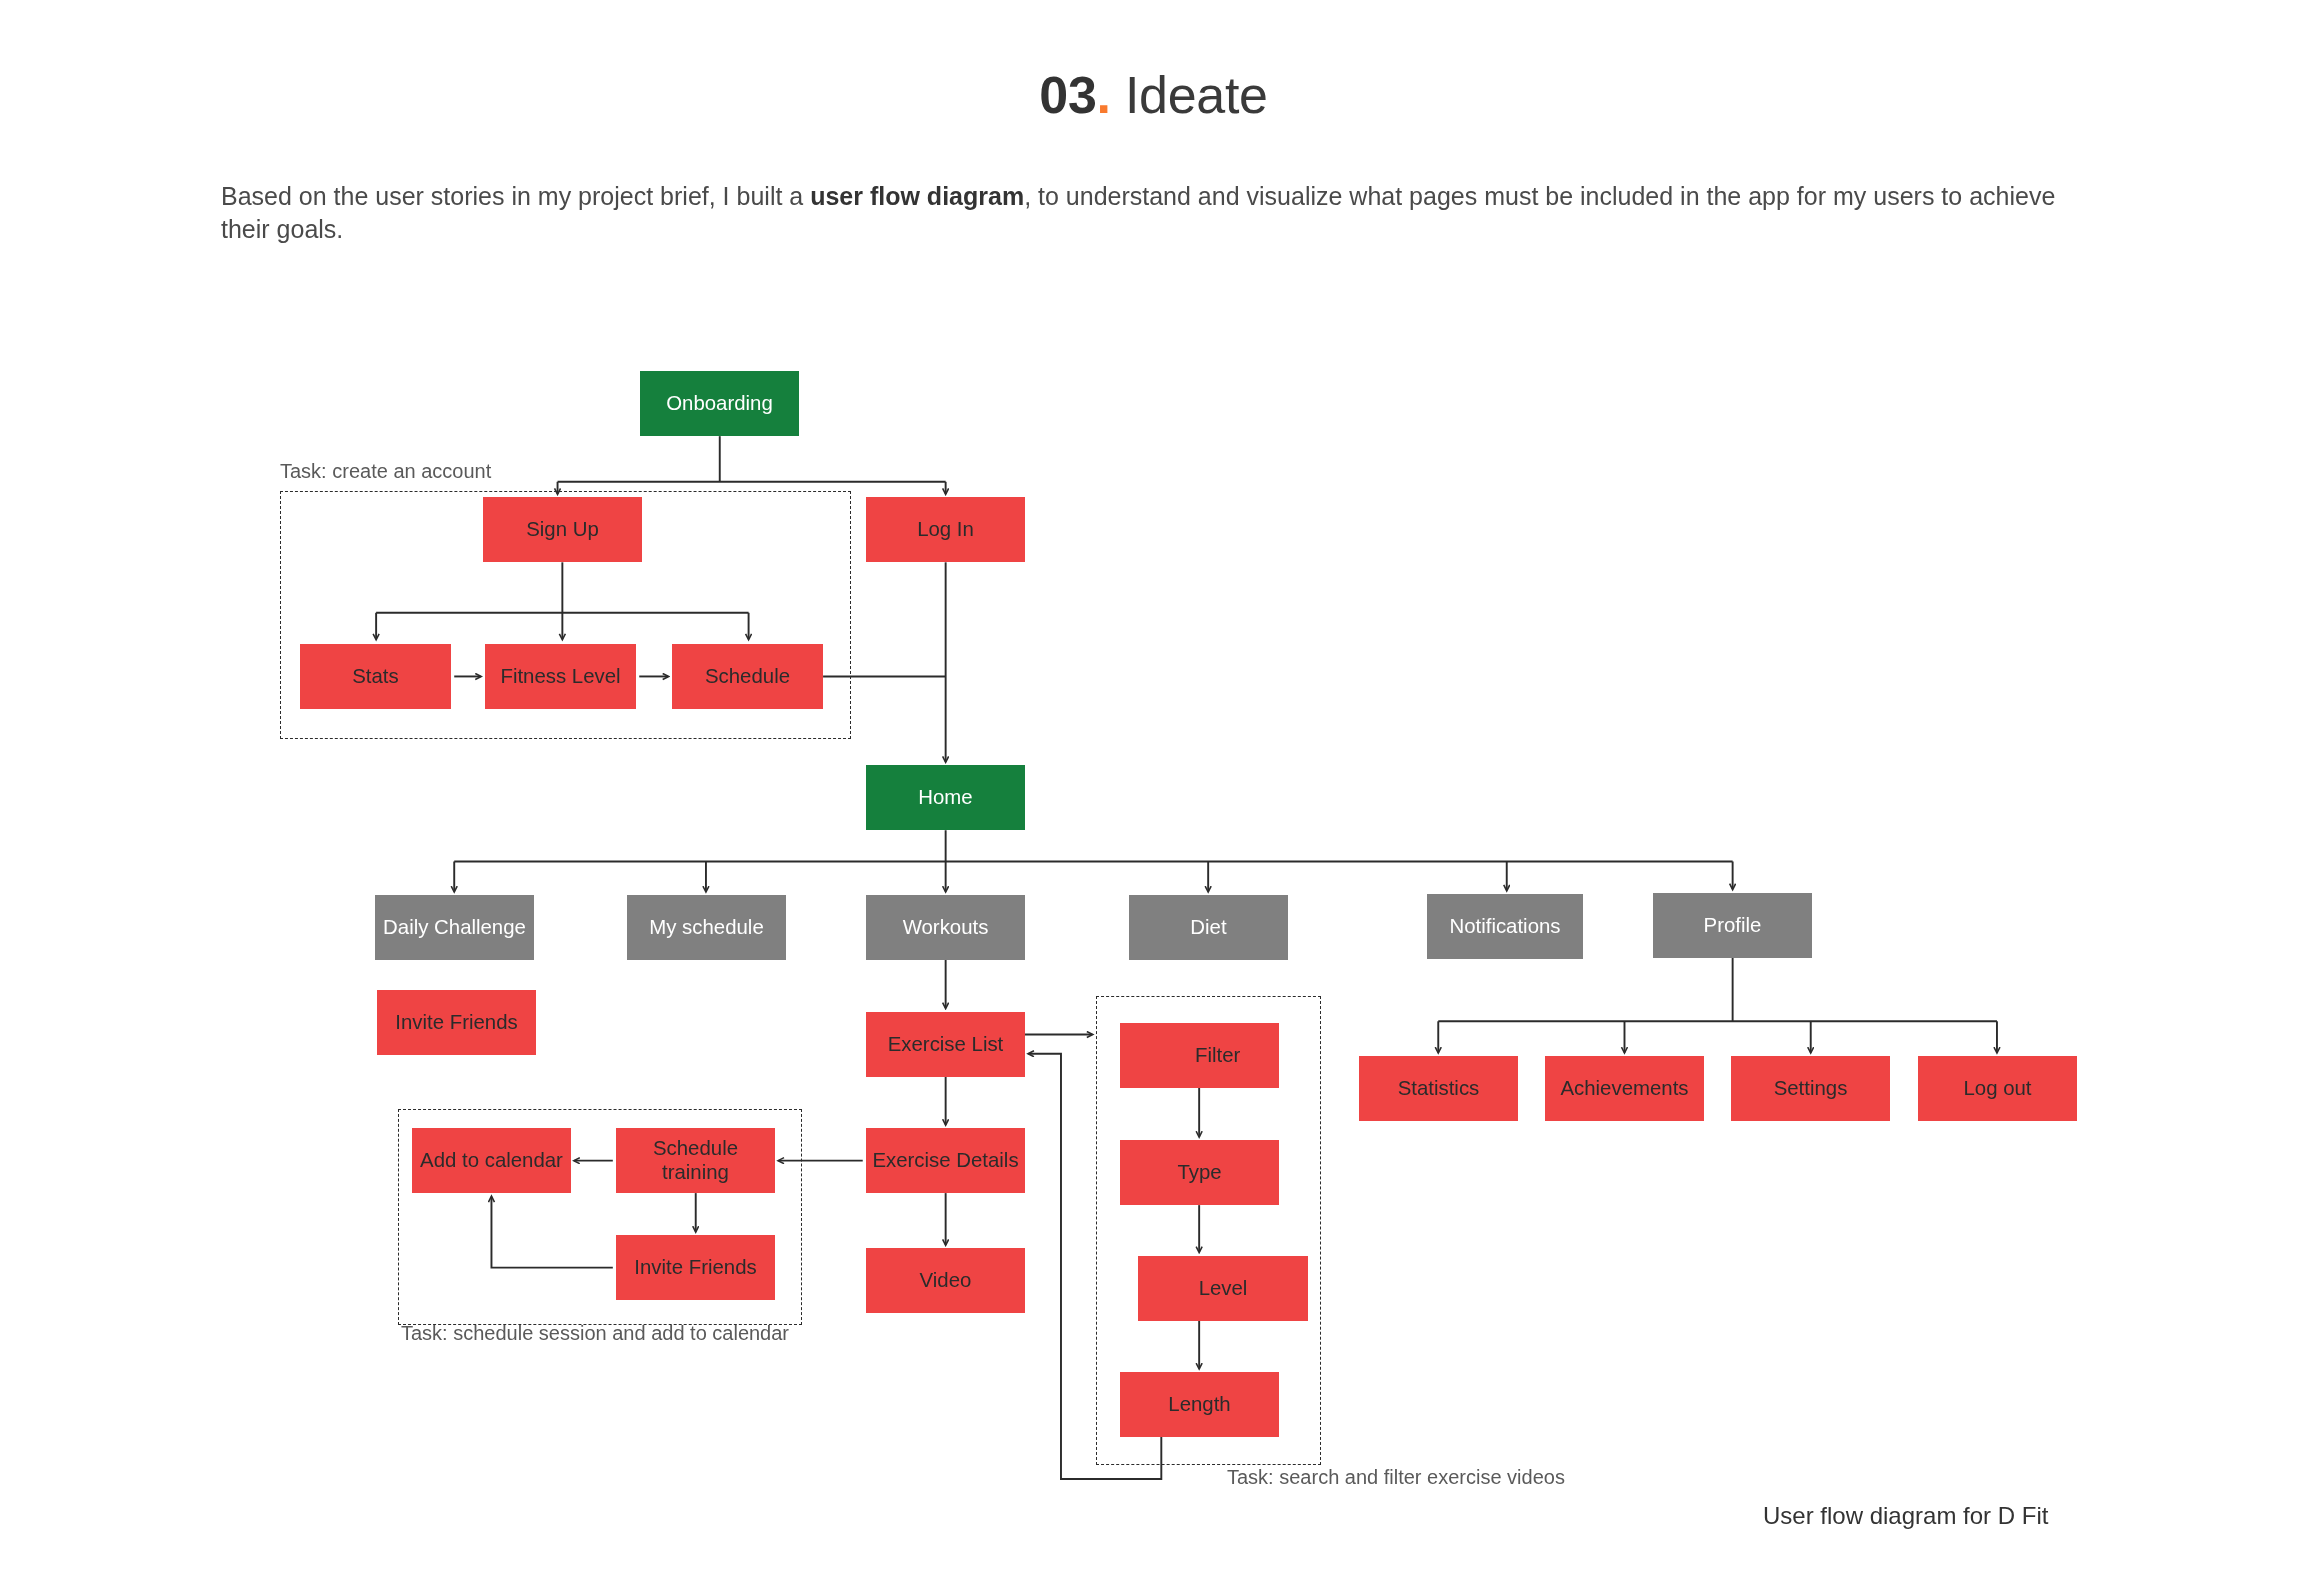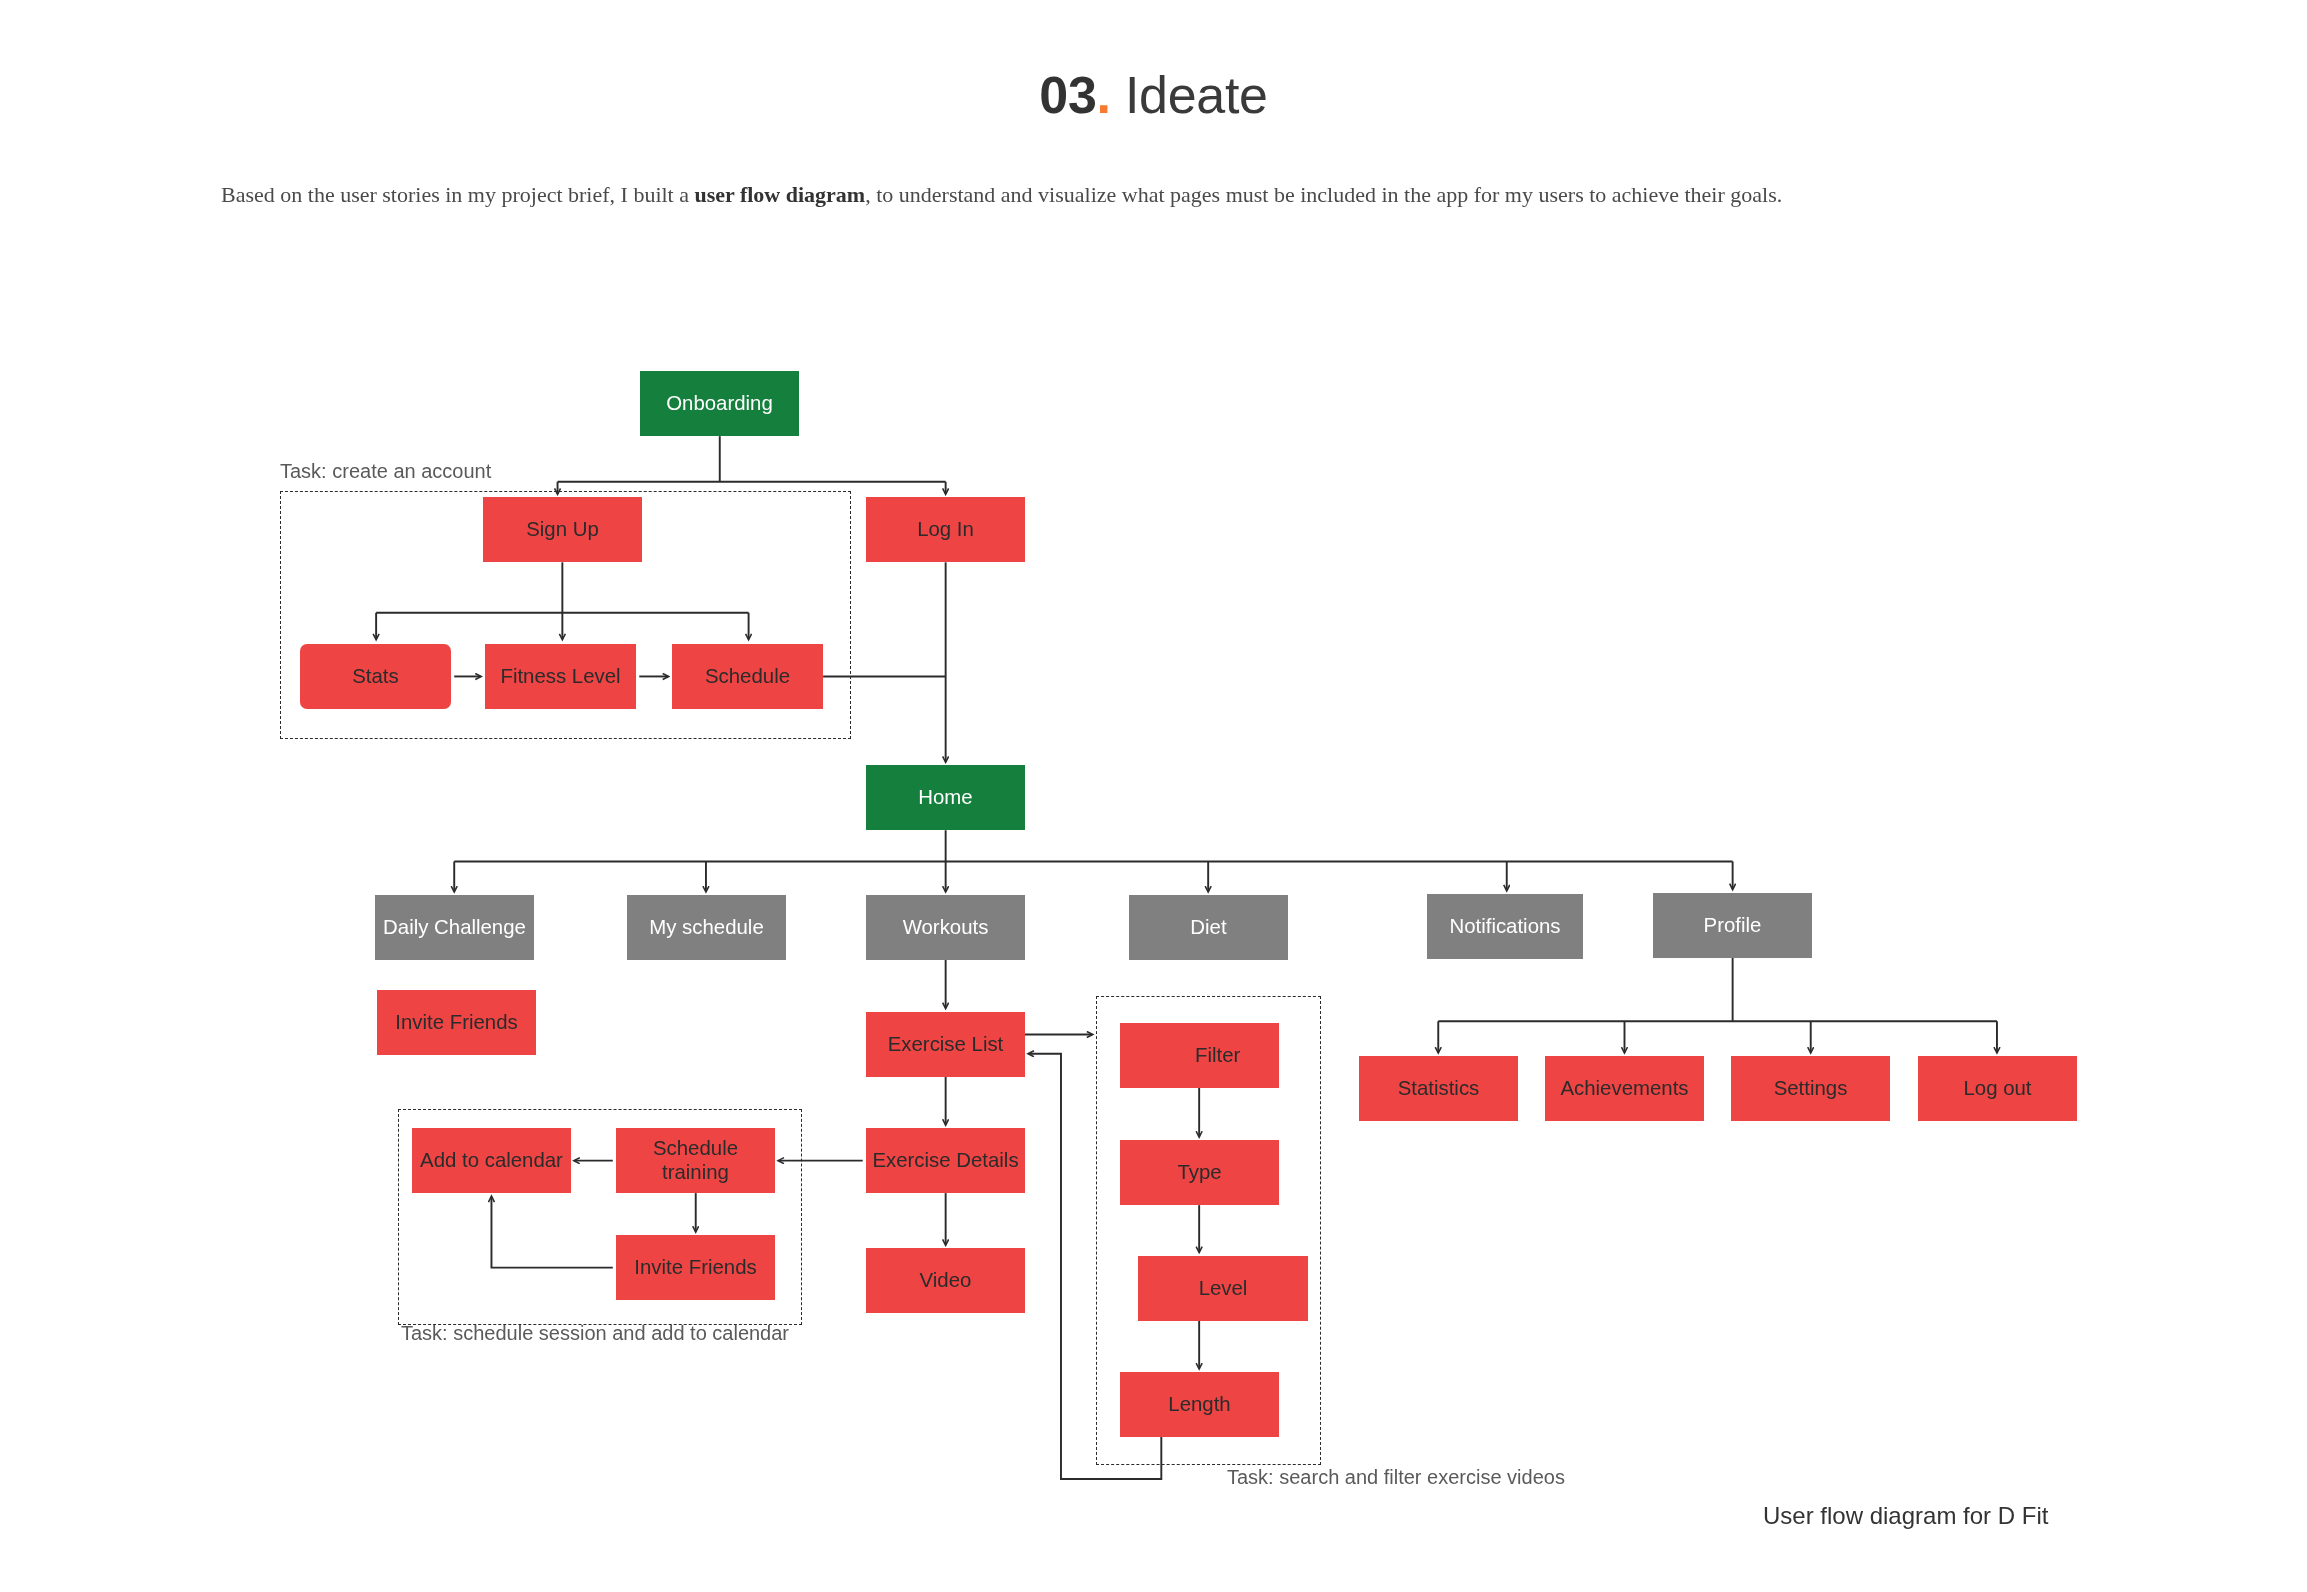--- a/index.html
+++ b/index.html
@@ -27,25 +27,24 @@
   }
   .title .num { font-weight: 700; color: #333333; }
   .title .dot { font-weight: 700; color: #F97A2E; }
   .title .word { font-weight: 400; color: #3a3a3a; }
 
   .intro {
     position: absolute;
     top: 180px;
     left: 221px;
     width: 1880px;
-    font-size: 22px;
+    font-size: 25px;
     line-height: 1.33;
     color: #4a4a4a;
     font-weight: 400;
-    font-family: Liberation Serif, serif;
   }
   .intro b { font-weight: 700; color: #333; }
 
   .caption {
     position: absolute;
     top: 1502px;
     left: 1763px;
     font-size: 24px;
     color: #333333;
     white-space: nowrap;
@@ -179,21 +178,21 @@
 
     <div class="node accent" style="left:640px; top:371px; width:159px; height:65px;">
         <span>Onboarding</span>
       </div>
     <div class="node light" style="left:483px; top:497px; width:159px; height:65px;">
         <span>Sign Up</span>
       </div>
     <div class="node light" style="left:866px; top:497px; width:159px; height:65px;">
         <span>Log In</span>
       </div>
-    <div class="node light" style="left:300px; top:644px; width:151px; height:65px;border-radius:7px;">
+    <div class="node light" style="left:300px; top:644px; width:151px; height:65px;">
         <span>Stats</span>
       </div>
     <div class="node light" style="left:485px; top:644px; width:151px; height:65px;">
         <span>Fitness Level</span>
       </div>
     <div class="node light" style="left:672px; top:644px; width:151px; height:65px;">
         <span>Schedule</span>
       </div>
     <div class="node accent" style="left:866px; top:765px; width:159px; height:65px;">
         <span>Home</span>

